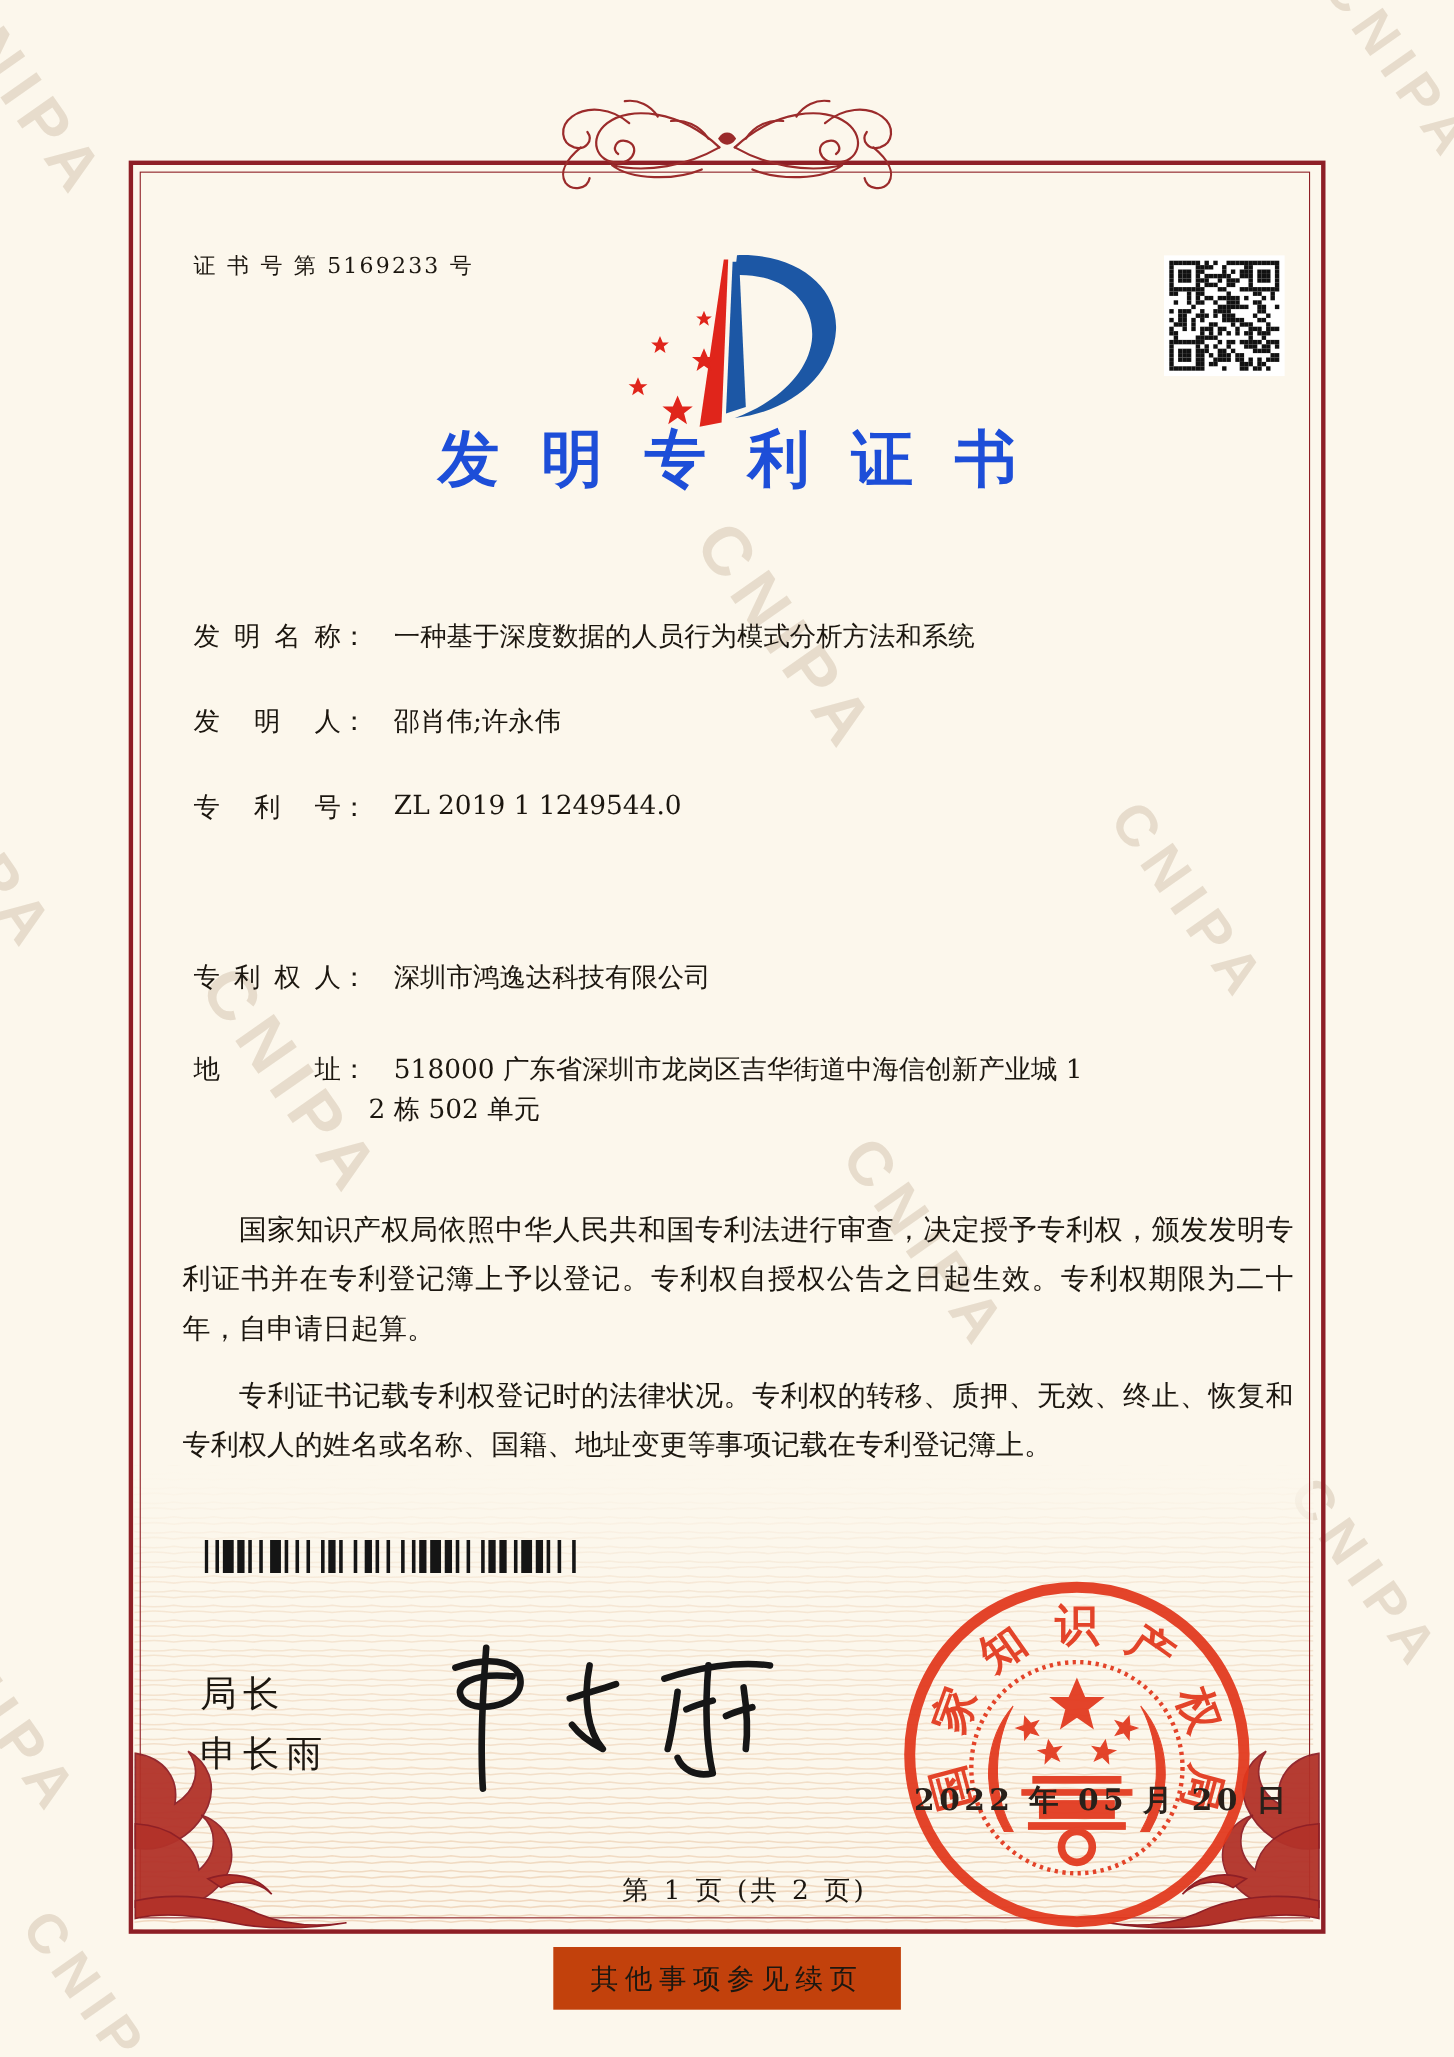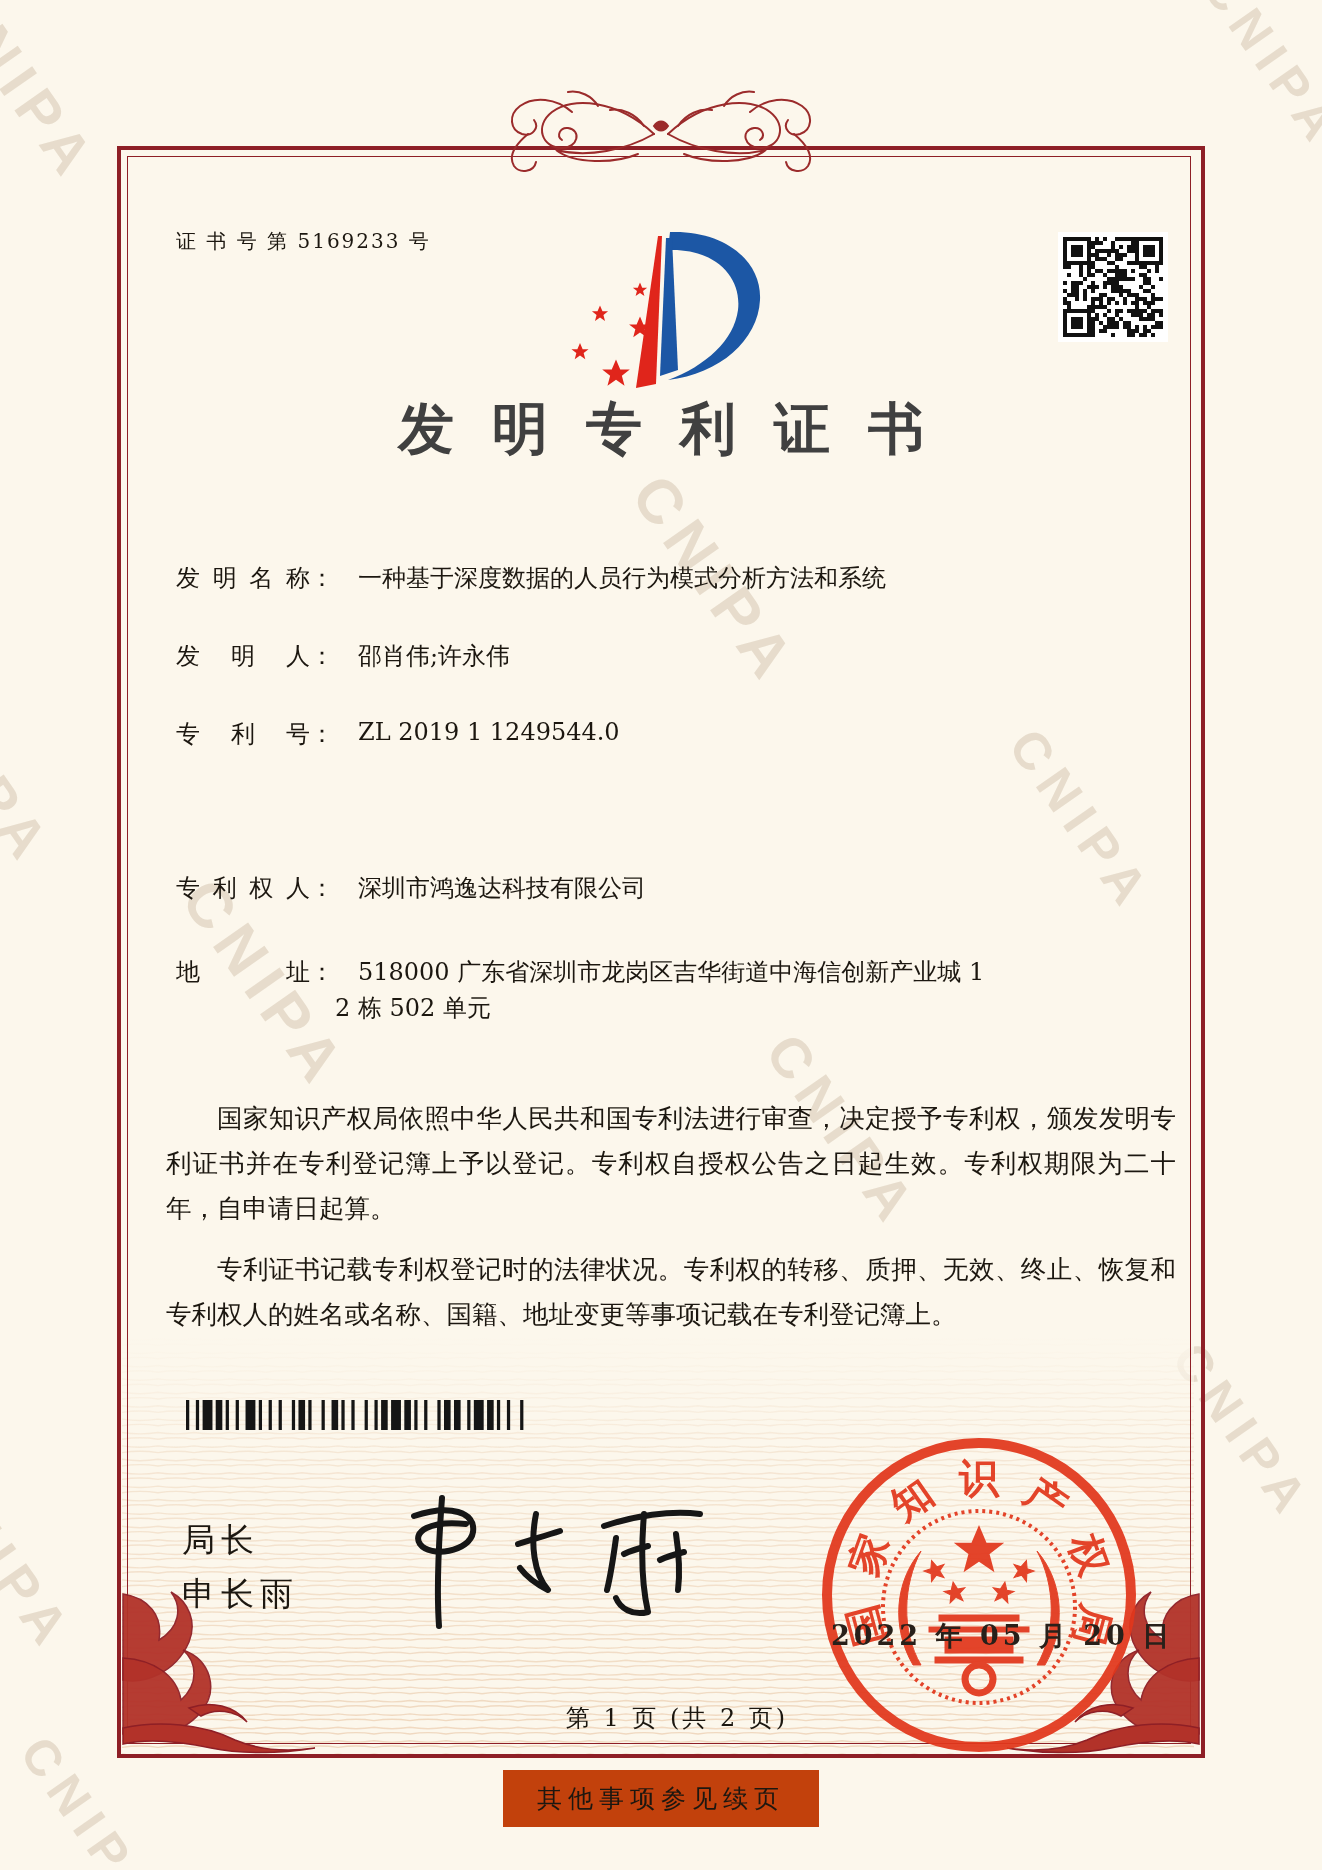--- a/index.html
+++ b/index.html
@@ -16,22 +16,22 @@
     letter-spacing:10px; transform:rotate(55deg); transform-origin:left top;
     white-space:nowrap; pointer-events:none; z-index:1;
   }
   
   .frame-thick{position:absolute; left:117px; top:146px; width:1080px; height:1604px;
     border:4px solid #8e1f26; z-index:3;}
   .frame-thin{position:absolute; left:127px; top:156px; width:1062px; height:1586px;
     border:1px solid #8e1f26; z-index:3;}
   .abs{position:absolute; z-index:5;}
   .cert-no{left:176px; top:228px; font-size:20px; letter-spacing:2px;}
-  .title{left:117px; top:392px; width:1088px; text-align:center;
-    font-size:56px; font-weight:bold; letter-spacing:38px; text-indent:38px; color:#404040;}
+  .title{left:117px; top:380px; width:1088px; text-align:center;
+    font-size:56px; font-weight:bold; letter-spacing:38px; text-indent:38px; color:#1d4ed8;}
   .field{left:176px; font-size:24px; white-space:nowrap;}
   .flabel{display:inline-block; width:134px; text-align:justify; text-align-last:justify; vertical-align:top;}
   .fcolon{display:inline-block; vertical-align:top;}
   .fvalue{display:inline-block; margin-left:24px; vertical-align:top;}
   .addr2{position:absolute; left:335px; top:992px; font-size:24px; z-index:5;}
   .grant-right{position:absolute; left:679px; top:0; font-size:24px; white-space:nowrap;}
   .paras{left:150px; top:1080px; width:1042px; font-size:25.5px; line-height:45px;
     text-align:justify; z-index:5;}
   .paras p{margin:16px; text-indent:2em;}
   .wavyband{position:absolute; left:122px; top:1332px; width:1072px; height:424px; z-index:2; overflow:hidden;}

